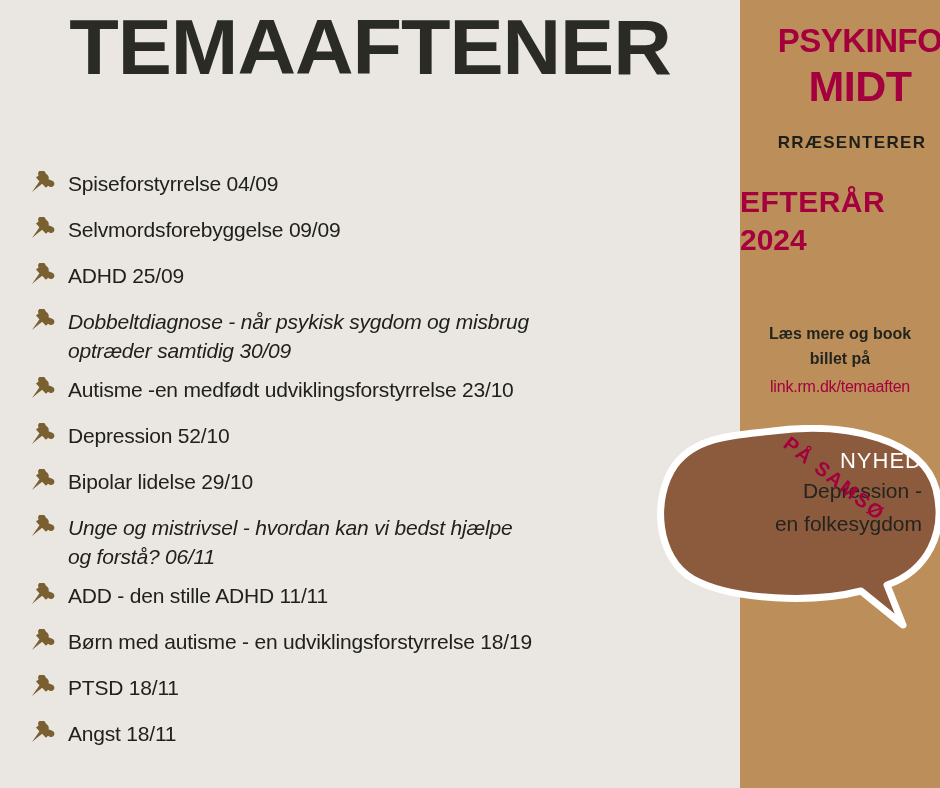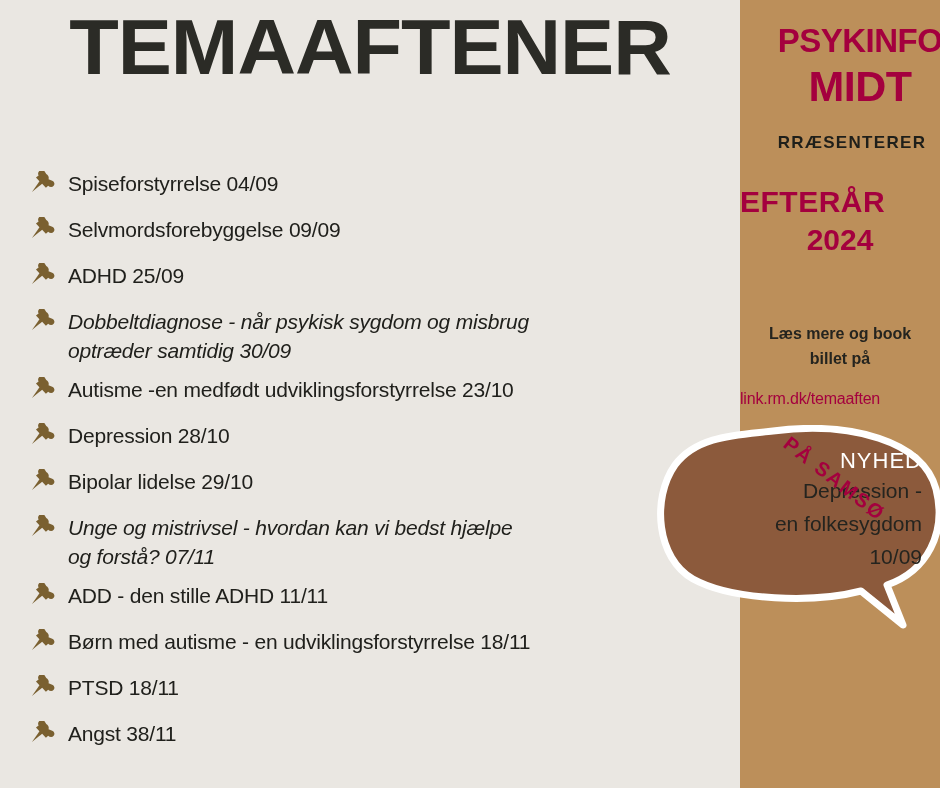--- a/index.html
+++ b/index.html
@@ -108,42 +108,42 @@
     position: absolute;
     left: 0; top: 185px; width: 200px;
     font-size: 30px;
     font-weight: bold;
     color: #A4003E;
     letter-spacing: 0.5px;
   }
   #season-year {
     position: absolute;
     left: 0; top: 223px; width: 200px;
-    text-align: center;
+    text-align: left;
     font-size: 30px;
     font-weight: bold;
     color: #A4003E;
   }
   .booking-line {
     position: absolute;
     left: 0; width: 200px;
     text-align: center;
     font-size: 16px;
     color: #24241F;
     font-weight: bold;
   }
   #booking-1 { top: 325px; }
   #booking-2 { top: 350px; }
   #booking-link {
     position: absolute;
     left: 0; top: 378px; width: 200px;
+    text-align: center;
     font-size: 16px;
     color: #A4003E;
     letter-spacing: -0.2px;
-    margin-top: 12px;
   }
 
   
   #speech-bubble {
     position: absolute;
     left: 655px; top: 425px;
     width: 290px; height: 230px;
     pointer-events: none;
   }
   #speech-bubble svg { display: block; }
@@ -241,82 +241,82 @@
             <span class="event-line">Autisme -en medfødt udviklingsforstyrrelse 23/10</span>
           </div>
         </div>
         <div class="event-row">
           <span class="pin-icon">
             <svg viewBox="0 0 32 32" xmlns="http://www.w3.org/2000/svg">
               <path d="M19.5 3.2 c2.2 1.1 3.1 3.4 2.4 5.6 l3.9 1.6 c2.4 1 3.1 3.6 1.6 5.4 c-1.5 1.8 -4.2 1.6 -5.9 -0.1 l-2.4 2.2 l-4.0 -4.4 l-2.6 2.1 l-0.2 0.1 l-8.1 6.6 l6.0 -8.5 l2.0 -2.8 l-3.7 -4.1 l2.8 -2.1 c-1.2 -2.1 -0.4 -4.6 1.9 -5.5 c2.0 -0.8 4.3 0.2 5.1 2.1 z" fill="#7A6030"></path>
             </svg>
           </span>
           <div class="event-text">
-            <span class="event-line">Depression 28/10</span>
+            <span class="event-line">Depression 52/10</span>
           </div>
         </div>
         <div class="event-row">
           <span class="pin-icon">
             <svg viewBox="0 0 32 32" xmlns="http://www.w3.org/2000/svg">
               <path d="M19.5 3.2 c2.2 1.1 3.1 3.4 2.4 5.6 l3.9 1.6 c2.4 1 3.1 3.6 1.6 5.4 c-1.5 1.8 -4.2 1.6 -5.9 -0.1 l-2.4 2.2 l-4.0 -4.4 l-2.6 2.1 l-0.2 0.1 l-8.1 6.6 l6.0 -8.5 l2.0 -2.8 l-3.7 -4.1 l2.8 -2.1 c-1.2 -2.1 -0.4 -4.6 1.9 -5.5 c2.0 -0.8 4.3 0.2 5.1 2.1 z" fill="#7A6030"></path>
             </svg>
           </span>
           <div class="event-text">
             <span class="event-line">Bipolar lidelse 29/10</span>
           </div>
         </div>
         <div class="event-row two-line">
           <span class="pin-icon">
             <svg viewBox="0 0 32 32" xmlns="http://www.w3.org/2000/svg">
               <path d="M19.5 3.2 c2.2 1.1 3.1 3.4 2.4 5.6 l3.9 1.6 c2.4 1 3.1 3.6 1.6 5.4 c-1.5 1.8 -4.2 1.6 -5.9 -0.1 l-2.4 2.2 l-4.0 -4.4 l-2.6 2.1 l-0.2 0.1 l-8.1 6.6 l6.0 -8.5 l2.0 -2.8 l-3.7 -4.1 l2.8 -2.1 c-1.2 -2.1 -0.4 -4.6 1.9 -5.5 c2.0 -0.8 4.3 0.2 5.1 2.1 z" fill="#7A6030"></path>
             </svg>
           </span>
           <div class="event-text">
             <span class="event-line">Unge og mistrivsel - hvordan kan vi bedst hjælpe</span>
-            <span class="event-line">og forstå? 07/11</span>
+            <span class="event-line">og forstå? 06/11</span>
           </div>
         </div>
         <div class="event-row">
           <span class="pin-icon">
             <svg viewBox="0 0 32 32" xmlns="http://www.w3.org/2000/svg">
               <path d="M19.5 3.2 c2.2 1.1 3.1 3.4 2.4 5.6 l3.9 1.6 c2.4 1 3.1 3.6 1.6 5.4 c-1.5 1.8 -4.2 1.6 -5.9 -0.1 l-2.4 2.2 l-4.0 -4.4 l-2.6 2.1 l-0.2 0.1 l-8.1 6.6 l6.0 -8.5 l2.0 -2.8 l-3.7 -4.1 l2.8 -2.1 c-1.2 -2.1 -0.4 -4.6 1.9 -5.5 c2.0 -0.8 4.3 0.2 5.1 2.1 z" fill="#7A6030"></path>
             </svg>
           </span>
           <div class="event-text">
             <span class="event-line">ADD - den stille ADHD 11/11</span>
           </div>
         </div>
         <div class="event-row">
           <span class="pin-icon">
             <svg viewBox="0 0 32 32" xmlns="http://www.w3.org/2000/svg">
               <path d="M19.5 3.2 c2.2 1.1 3.1 3.4 2.4 5.6 l3.9 1.6 c2.4 1 3.1 3.6 1.6 5.4 c-1.5 1.8 -4.2 1.6 -5.9 -0.1 l-2.4 2.2 l-4.0 -4.4 l-2.6 2.1 l-0.2 0.1 l-8.1 6.6 l6.0 -8.5 l2.0 -2.8 l-3.7 -4.1 l2.8 -2.1 c-1.2 -2.1 -0.4 -4.6 1.9 -5.5 c2.0 -0.8 4.3 0.2 5.1 2.1 z" fill="#7A6030"></path>
             </svg>
           </span>
           <div class="event-text">
-            <span class="event-line">Børn med autisme - en udviklingsforstyrrelse 18/11</span>
+            <span class="event-line">Børn med autisme - en udviklingsforstyrrelse 18/19</span>
           </div>
         </div>
         <div class="event-row">
           <span class="pin-icon">
             <svg viewBox="0 0 32 32" xmlns="http://www.w3.org/2000/svg">
               <path d="M19.5 3.2 c2.2 1.1 3.1 3.4 2.4 5.6 l3.9 1.6 c2.4 1 3.1 3.6 1.6 5.4 c-1.5 1.8 -4.2 1.6 -5.9 -0.1 l-2.4 2.2 l-4.0 -4.4 l-2.6 2.1 l-0.2 0.1 l-8.1 6.6 l6.0 -8.5 l2.0 -2.8 l-3.7 -4.1 l2.8 -2.1 c-1.2 -2.1 -0.4 -4.6 1.9 -5.5 c2.0 -0.8 4.3 0.2 5.1 2.1 z" fill="#7A6030"></path>
             </svg>
           </span>
           <div class="event-text">
             <span class="event-line">PTSD 18/11</span>
           </div>
         </div>
         <div class="event-row">
           <span class="pin-icon">
             <svg viewBox="0 0 32 32" xmlns="http://www.w3.org/2000/svg">
               <path d="M19.5 3.2 c2.2 1.1 3.1 3.4 2.4 5.6 l3.9 1.6 c2.4 1 3.1 3.6 1.6 5.4 c-1.5 1.8 -4.2 1.6 -5.9 -0.1 l-2.4 2.2 l-4.0 -4.4 l-2.6 2.1 l-0.2 0.1 l-8.1 6.6 l6.0 -8.5 l2.0 -2.8 l-3.7 -4.1 l2.8 -2.1 c-1.2 -2.1 -0.4 -4.6 1.9 -5.5 c2.0 -0.8 4.3 0.2 5.1 2.1 z" fill="#7A6030"></path>
             </svg>
           </span>
           <div class="event-text">
-            <span class="event-line"> Angst 38/11</span>
+            <span class="event-line"> Angst 18/11</span>
           </div>
         </div>
       </div>
   </div>
 
   <div id="right-panel">
     <div class="brand-line" id="brand-1">PSYKINFO</div>
     <div class="brand-line" id="brand-2">MIDT</div>
     <div id="presents">RRÆSENTERER</div>
     <div id="season">EFTERÅR</div>
@@ -336,17 +336,16 @@
                L 206 166
                C 160 178, 78 176, 38 154
                C 2 134, -4 74, 20 40
                C 42 10, 84 10, 118 6 Z" fill="#8C5A3C" stroke="#FFFFFF" stroke-width="7" stroke-linejoin="round"></path>
     </svg>
   </div>
   <div id="bubble-content">
     <div id="nyhed-label">NYHED</div>
     <div class="bubble-line">Depression -</div>
     <div class="bubble-line">en folkesygdom</div>
-    <div class="bubble-line">10/09</div>
   </div>
   <div id="pa-samso">PÅ SAMSØ</div>
 
 </div>
 
 </body></html>

